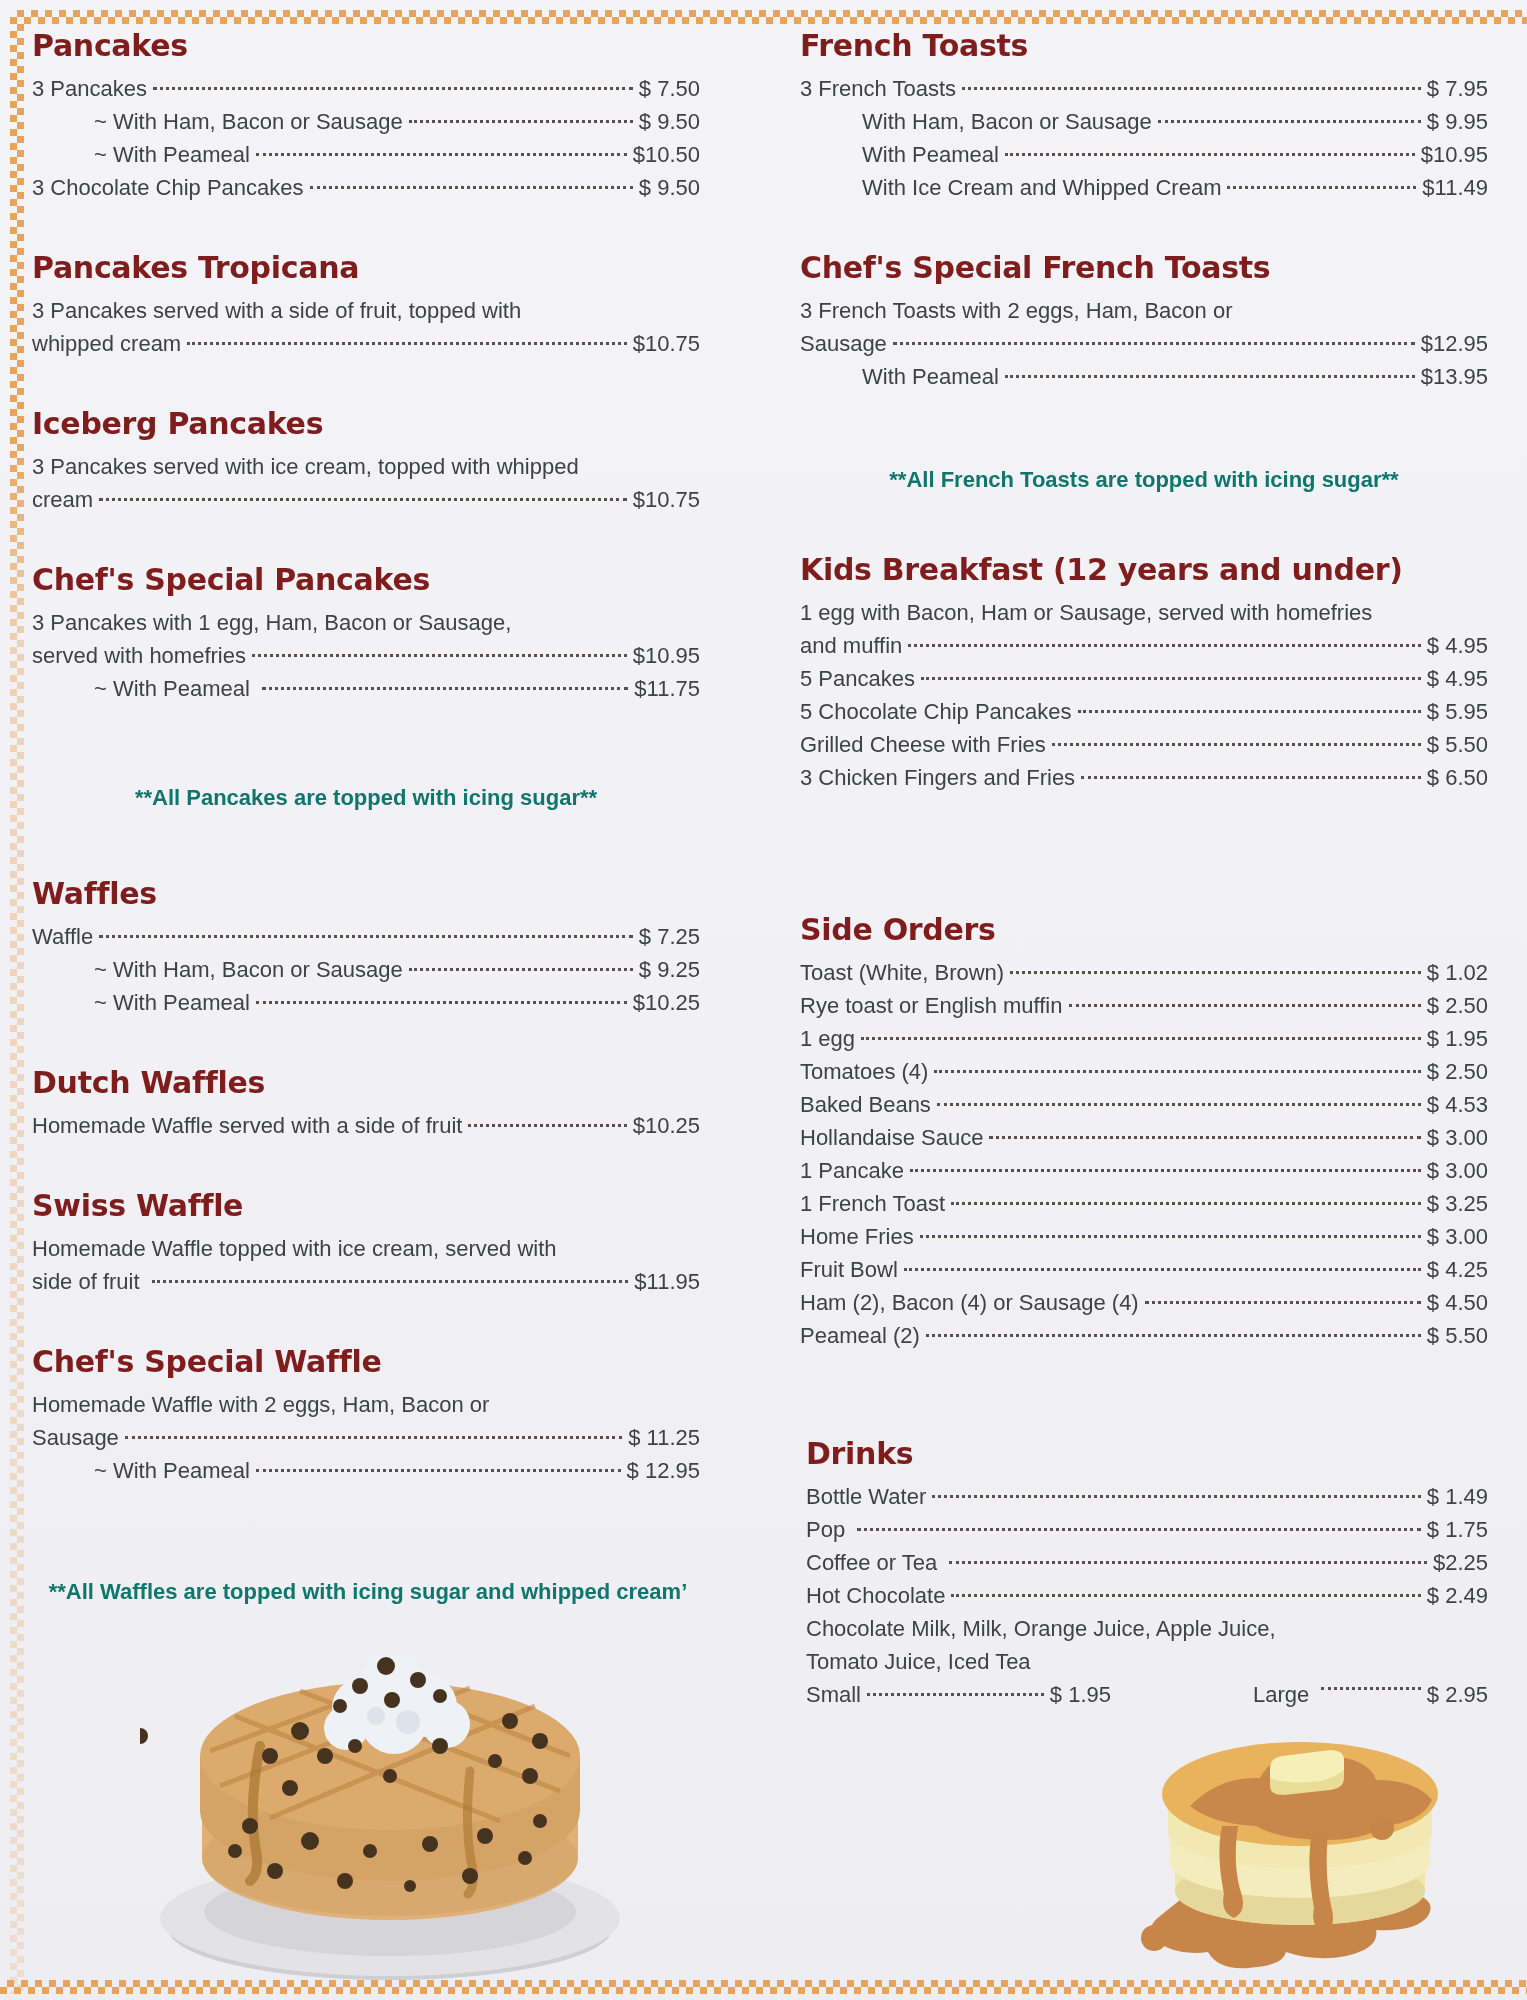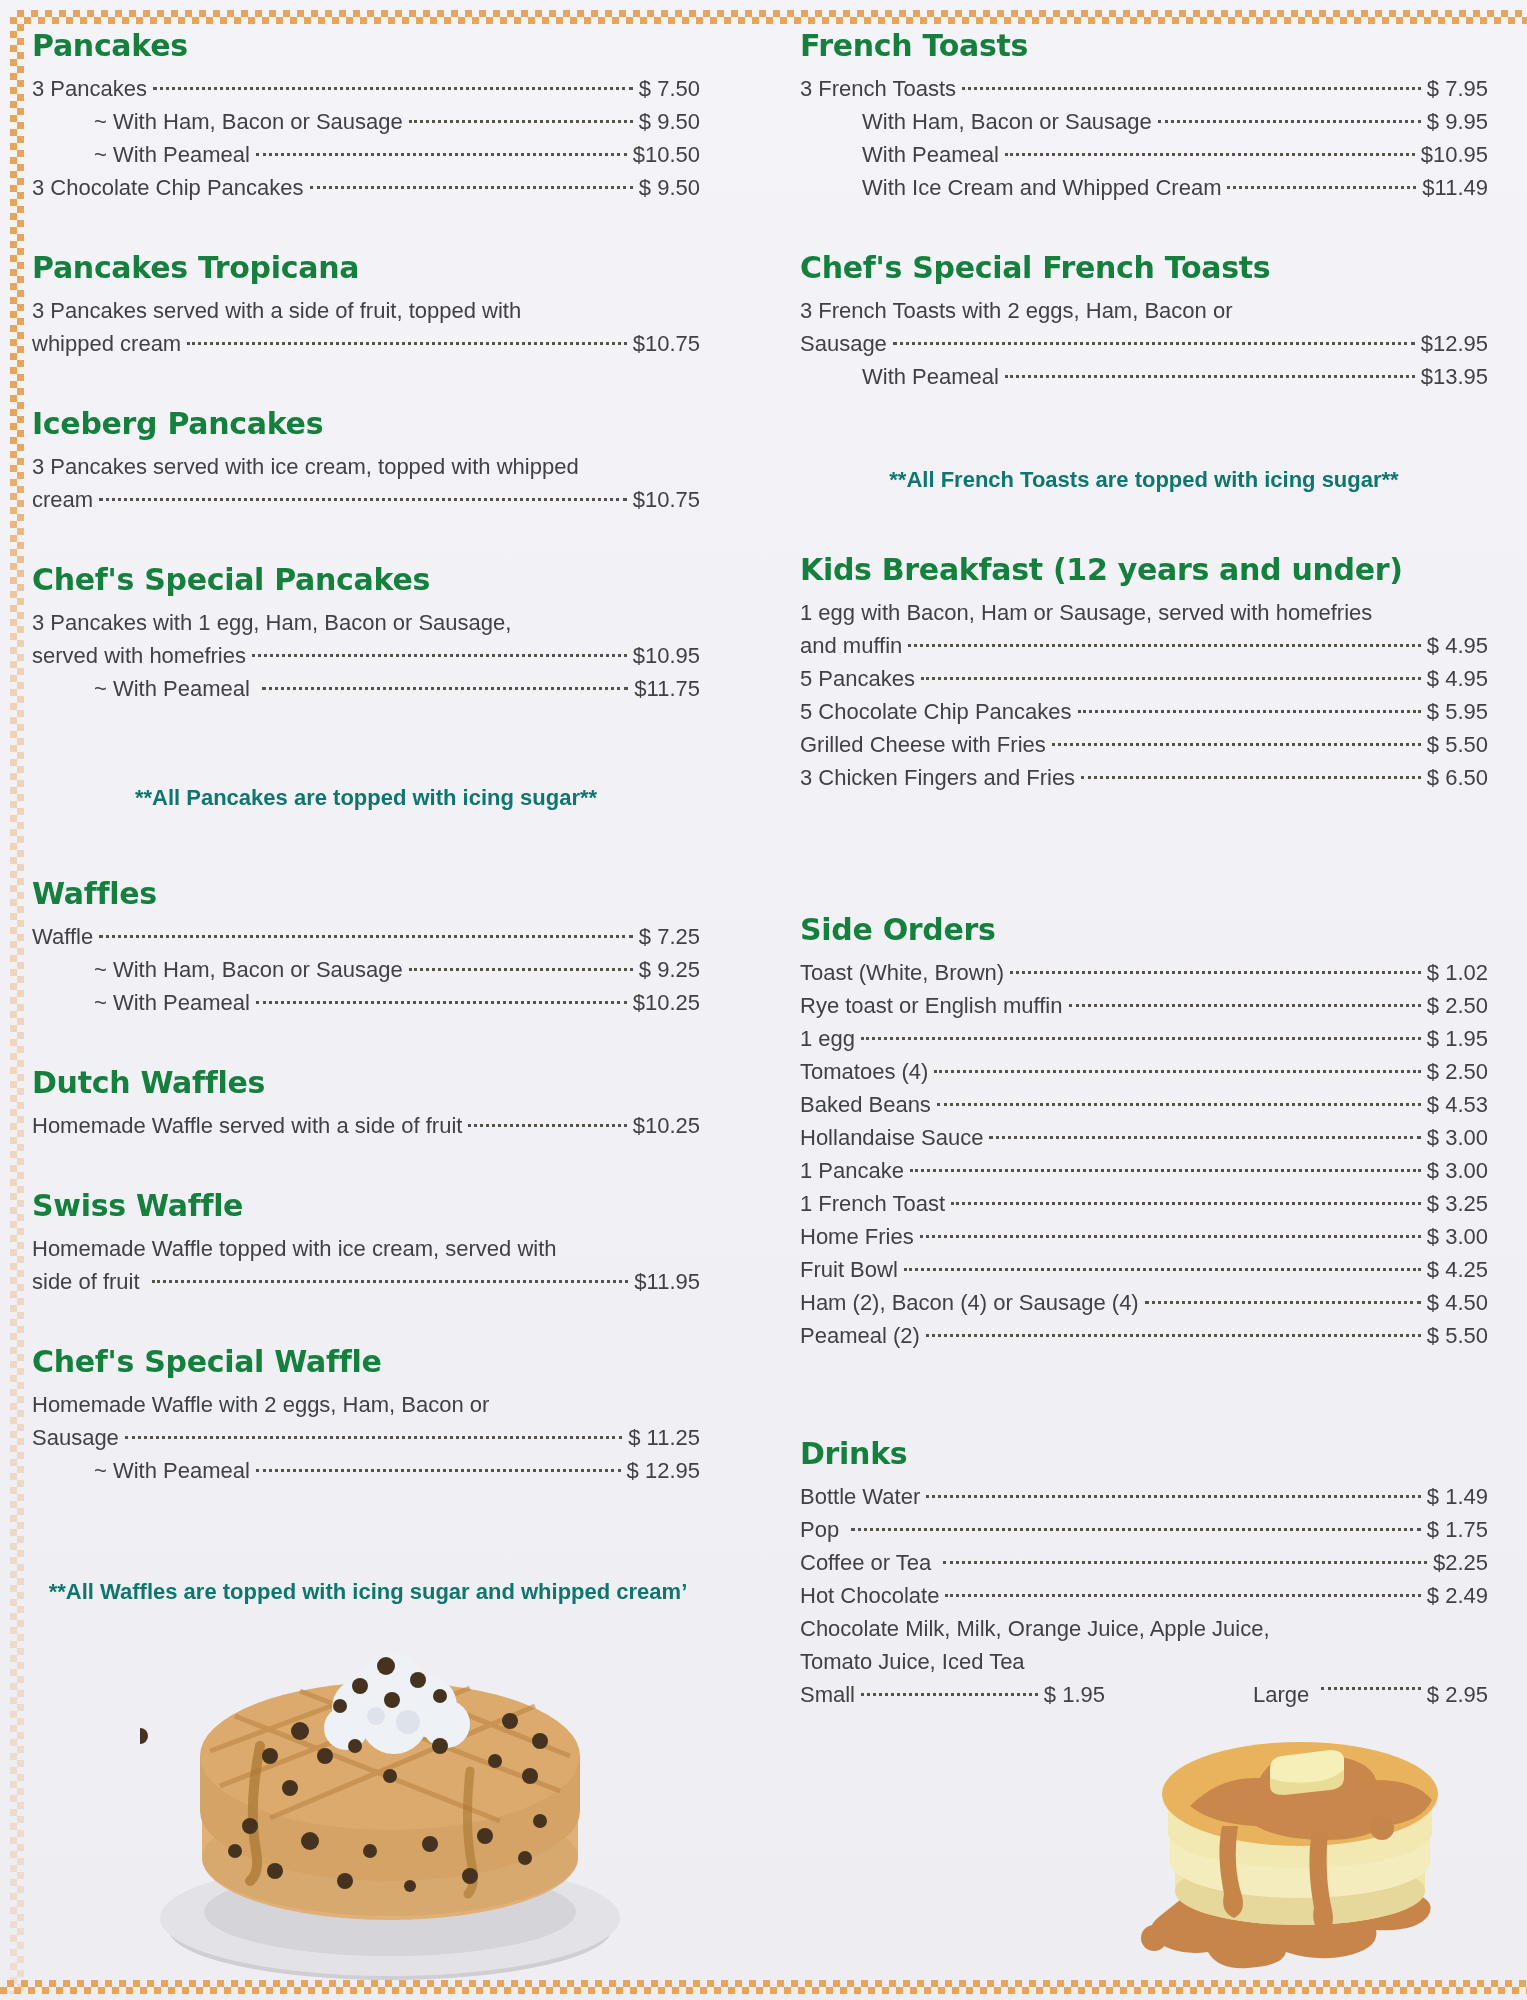--- a/index.html
+++ b/index.html
@@ -24,42 +24,42 @@
   }
 
   .col{position:absolute;top:28px;}
   .col-left{left:32px;width:668px;}
   .col-right{left:800px;width:688px;}
 
   .section{margin-bottom:46px;}
   .heading{
     font-family:"DejaVu Sans", sans-serif;
     font-weight:800;font-size:30px;letter-spacing:-0.3px;
-    color:#15803d;margin:0 0 9px 0;
+    color:#7f1d1d;margin:0 0 9px 0;
   }
   .row{display:flex;align-items:baseline;font-size:22px;line-height:33px;}
   .rowtext{font-size:22px;line-height:33px;}
   .indent{padding-left:62px;}
   .label{white-space:pre;}
   .leader{
     flex:1 1 auto;min-width:18px;
     border-bottom:3px dotted #55524a;
     margin:0 6px 0 6px;transform:translateY(-6px);
   }
   .price{white-space:pre;}
 
   .note{font-size:22px;line-height:33px;font-weight:bold;text-align:center;color:#0f766e;}
   .note-wide{white-space:nowrap;text-align:center;padding-left:4px;}
 
   
   .col-left .section:nth-child(5){margin:76px 0 62px 0;}   
   .col-left .section:nth-child(10){margin-top:88px;margin-bottom:18px;} 
   .col-right .section:nth-child(3){margin:70px 0 56px 0;}  
   .col-right .section:nth-child(5){margin-top:118px;}      
-  .col-right .section:nth-child(6){margin-top:84px;}       
+  .col-right .section:nth-child(6){margin-top:84px;margin-left:6px;}       
 
   .sizes{justify-content:flex-start;}
   .sizes-left{display:flex;align-items:baseline;flex:0 0 305px;}
   .sizes-left .leader{transform:translateY(-6px);}
   .sizes-right{display:flex;align-items:center;flex:0 0 235px;margin-left:auto;}
 
   .illus{text-align:center;}
   .illus-waffle{margin-top:26px;}
   .illus-pancakes{margin-top:14px;padding-left:110px;}
 </style>

